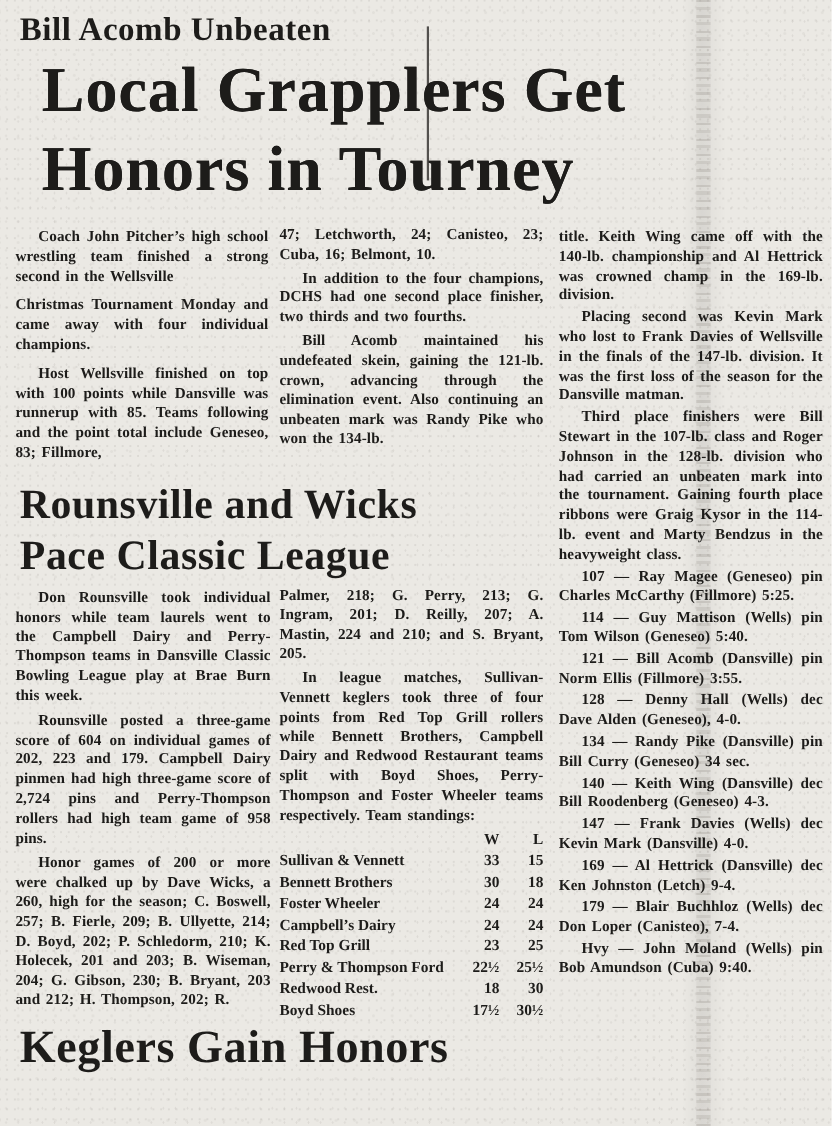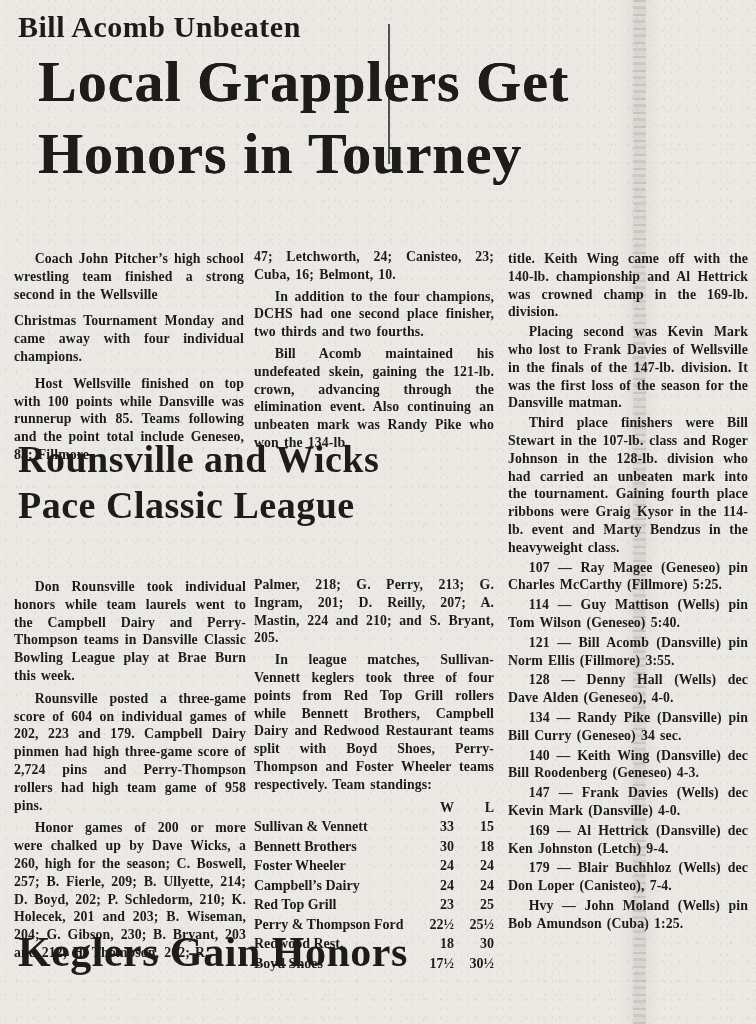--- a/index.html
+++ b/index.html
@@ -48,21 +48,21 @@
   }
   .h2{
     position:absolute; left:18px; top:436px; width:500px;
     font-size:38px; line-height:46px; font-weight:700; letter-spacing:0.5px;
   }
   .h3{
     position:absolute; left:18px; top:928px; width:520px;
     font-size:42px; line-height:49px; font-weight:700; letter-spacing:0.5px;
   }
   
-  .col{ position:absolute; font-weight:700;margin-top:44px; }
+  .col{ position:absolute; font-weight:700; }
   .col p{
     font-size:13.8px; line-height:17.8px;
     text-align:justify; text-align-last:left;
     margin:0 0 3px 0; word-spacing:1.6px; letter-spacing:0.1px;
   }
   .col p.ind{ text-indent:1.5em; }
   .a1c1{ left:14px;  top:206px; width:230px; }
   .a1c1 p{ margin-bottom:9px; }
   .a1c2{ left:254px; top:204px; width:240px; }
   .a1c2 p{ margin-bottom:4px; }
@@ -117,21 +117,21 @@
     <div>
         <p class="ind">107 — Ray Magee (Geneseo) pin Charles McCarthy (Fillmore) 5:25.</p>
         <p class="ind">114 — Guy Mattison (Wells) pin Tom Wilson (Geneseo) 5:40.</p>
         <p class="ind">121 — Bill Acomb (Dansville) pin Norm Ellis (Fillmore) 3:55.</p>
         <p class="ind">128 — Denny Hall (Wells) dec Dave Alden (Geneseo), 4-0.</p>
         <p class="ind">134 — Randy Pike (Dansville) pin Bill Curry (Geneseo) 34 sec.</p>
         <p class="ind">140 — Keith Wing (Dansville) dec Bill Roodenberg (Geneseo) 4-3.</p>
         <p class="ind">147 — Frank Davies (Wells) dec Kevin Mark (Dansville) 4-0.</p>
         <p class="ind">169 — Al Hettrick (Dansville) dec Ken Johnston (Letch) 9-4.</p>
         <p class="ind">179 — Blair Buchhloz (Wells) dec Don Loper (Canisteo), 7-4.</p>
-        <p class="ind">Hvy — John Moland (Wells) pin Bob Amundson (Cuba) 1:25.</p>
+        <p class="ind">Hvy — John Moland (Wells) pin Bob Amundson (Cuba) 9:40.</p>
       </div>
   </div>
 
   <div class="h2">
     <span>Rounsville and Wicks</span><br>
     <span>Pace Classic League</span>
   </div>
 
   <div class="col a2c1">
       <p class="ind">Don Rounsville took individual honors while team laurels went to the Campbell Dairy and Perry-Thompson teams in Dansville Classic Bowling League play at Brae Burn this week.</p>

